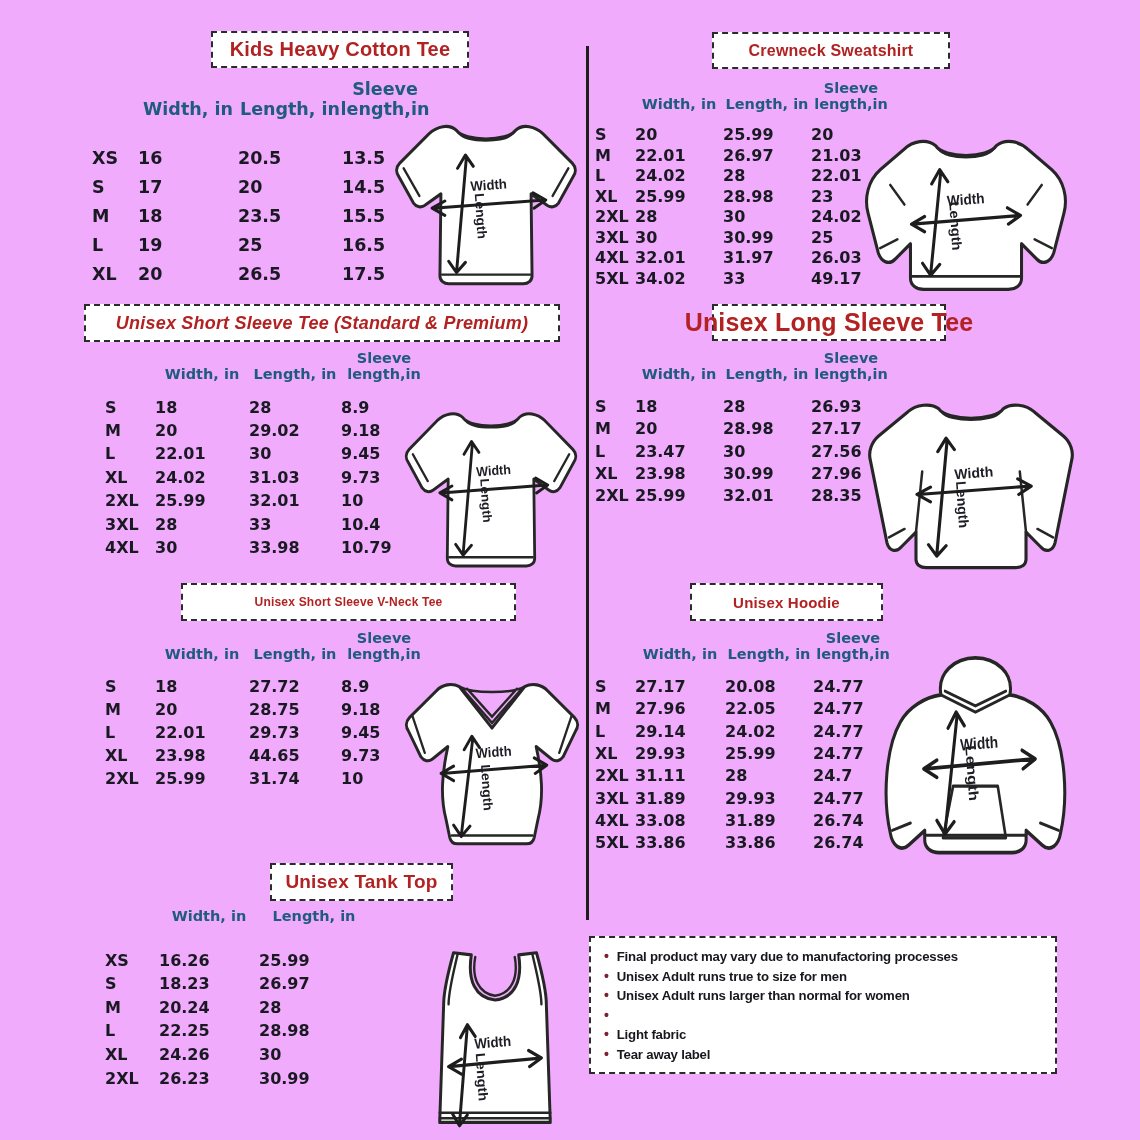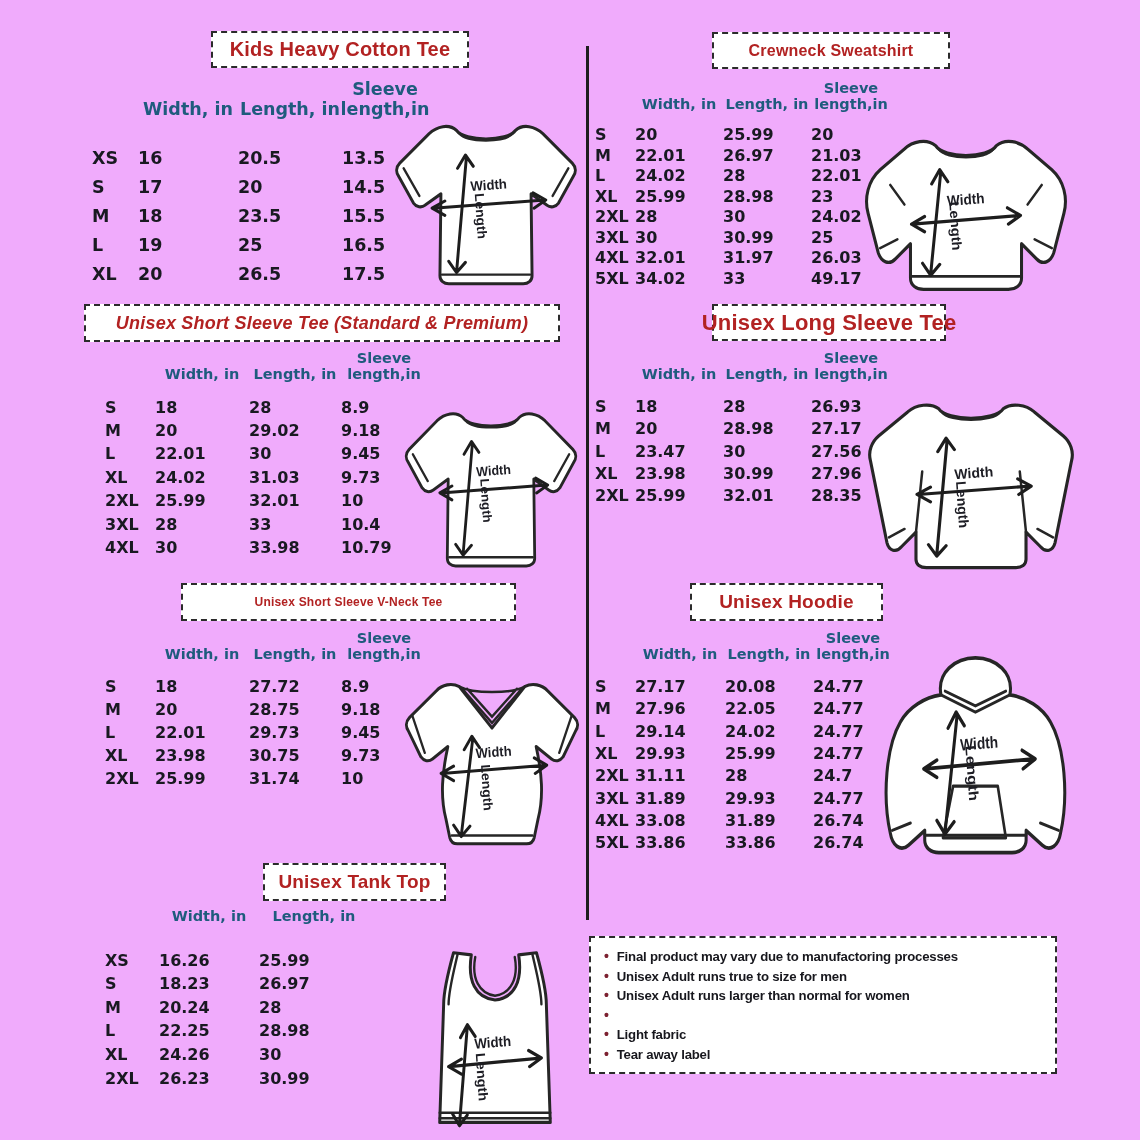--- a/index.html
+++ b/index.html
@@ -170,21 +170,21 @@
     <g>
       <path class="a" d="M46 98 L160 90 M58 91 L45 98 L58 105 M148 83 L161 90 L149 98"></path>
       <text class="lab" x="103" y="80" text-anchor="middle" transform="rotate(-4 103 80)">Width</text>
     </g>
     <g>
       <path class="a" d="M80 48 L70 160 M71 59 L79 46 L87 57 M62 150 L70 161 L79 151"></path>
       <text class="lab" x="90" y="106" text-anchor="middle" transform="rotate(86 90 106)">Length</text>
     </g>
   </svg>
 
-  <div class="title-box" style="left:712px;top:304px;width:230px;height:33px;font-size:22px;">Unisex Long Sleeve Tee</div>
+  <div class="title-box" style="left:712px;top:304px;width:230px;height:33px;font-size:25px;">Unisex Long Sleeve Tee</div>
   <div class="size-table" style="left:595px;top:350px;grid-template-columns:40px 88px 88px 80px;--rh:22.3px;--hpb:13px;">
       <div class="cell head"></div>
       <div class="cell head">Width, in</div>
       <div class="cell head">Length, in</div>
       <div class="cell head">Sleeve length,in</div>
       <div class="cell size">S</div>
       <div class="cell val">18</div>
       <div class="cell val">28</div>
       <div class="cell val">26.93</div>
       <div class="cell size">M</div>
@@ -231,42 +231,42 @@
       <div class="cell size">M</div>
       <div class="cell val">20</div>
       <div class="cell val">28.75</div>
       <div class="cell val">9.18</div>
       <div class="cell size">L</div>
       <div class="cell val">22.01</div>
       <div class="cell val">29.73</div>
       <div class="cell val">9.45</div>
       <div class="cell size">XL</div>
       <div class="cell val">23.98</div>
-      <div class="cell val">30.75</div>
+      <div class="cell val">44.65</div>
       <div class="cell val">9.73</div>
       <div class="cell size">2XL</div>
       <div class="cell val">25.99</div>
       <div class="cell val">31.74</div>
       <div class="cell val">10</div>
     </div>
   <svg style="left:396px;top:666px;" width="192" height="186" viewBox="0 0 200 180" preserveAspectRatio="none">
     <path class="g" d="M66 20 C58 16 48 18 42 24 L14 50 C10 54 10 59 13 63 L26 88 C29 92 34 93 38 90 L54 78 C48 104 46 126 52 148 L56 166 C57 170 60 172 64 172 L136 172 C140 172 143 170 144 166 L148 148 C154 126 152 104 146 78 L162 90 C166 93 171 92 174 88 L187 63 C190 59 190 54 186 50 L158 24 C152 18 142 16 134 20 L100 60 Z"></path>
     <path class="d" d="M70 23 L100 55 L130 23 M74 22 L100 49 L126 22 M66 20 C80 27 120 27 134 20"></path>
     <path class="d" d="M17 48 L30 84 M183 48 L170 84 M58 164 L142 164"></path>
     <g>
       <path class="a" d="M48 104 L156 96 M60 97 L47 104 L60 111 M144 89 L157 96 L145 104"></path>
       <text class="lab" x="102" y="88" text-anchor="middle" transform="rotate(-4 102 88)">Width</text>
     </g>
     <g>
       <path class="a" d="M80 70 L68 164 M71 81 L79 68 L87 79 M60 154 L68 165 L77 155"></path>
       <text class="lab" x="90" y="118" text-anchor="middle" transform="rotate(86 90 118)">Length</text>
     </g>
   </svg>
 
-  <div class="title-box" style="left:690px;top:583px;width:189px;height:34px;font-size:19px;">Unisex Hoodie</div>
+  <div class="title-box" style="left:690px;top:583px;width:189px;height:34px;font-size:15px;">Unisex Hoodie</div>
   <div class="size-table" style="left:595px;top:630px;grid-template-columns:40px 90px 88px 80px;--rh:22.3px;--hpb:13px;">
       <div class="cell head"></div>
       <div class="cell head">Width, in</div>
       <div class="cell head">Length, in</div>
       <div class="cell head">Sleeve length,in</div>
       <div class="cell size">S</div>
       <div class="cell val">27.17</div>
       <div class="cell val">20.08</div>
       <div class="cell val">24.77</div>
       <div class="cell size">M</div>
@@ -306,21 +306,21 @@
     <g>
       <path class="a" d="M52 98 L160 90 M64 91 L51 98 L64 105 M148 83 L161 90 L149 98"></path>
       <text class="lab" x="106" y="82" text-anchor="middle" transform="rotate(-4 106 82)">Width</text>
     </g>
     <g>
       <path class="a" d="M84 54 L72 150 M75 65 L83 52 L91 63 M64 140 L72 151 L81 141"></path>
       <text class="lab" x="94" y="102" text-anchor="middle" transform="rotate(85 94 102)">Length</text>
     </g>
   </svg>
 
-  <div class="title-box" style="left:263px;top:863px;width:179px;height:34px;font-size:19px;">Unisex Tank Top</div>
+  <div class="title-box" style="left:270px;top:863px;width:179px;height:34px;font-size:19px;">Unisex Tank Top</div>
   <div class="size-table" style="left:105px;top:908px;grid-template-columns:54px 100px 110px;--rh:23.6px;--hpb:24px;">
       <div class="cell head"></div>
       <div class="cell head">Width, in</div>
       <div class="cell head">Length, in</div>
       <div class="cell size">XS</div>
       <div class="cell val">16.26</div>
       <div class="cell val">25.99</div>
       <div class="cell size">S</div>
       <div class="cell val">18.23</div>
       <div class="cell val">26.97</div>

